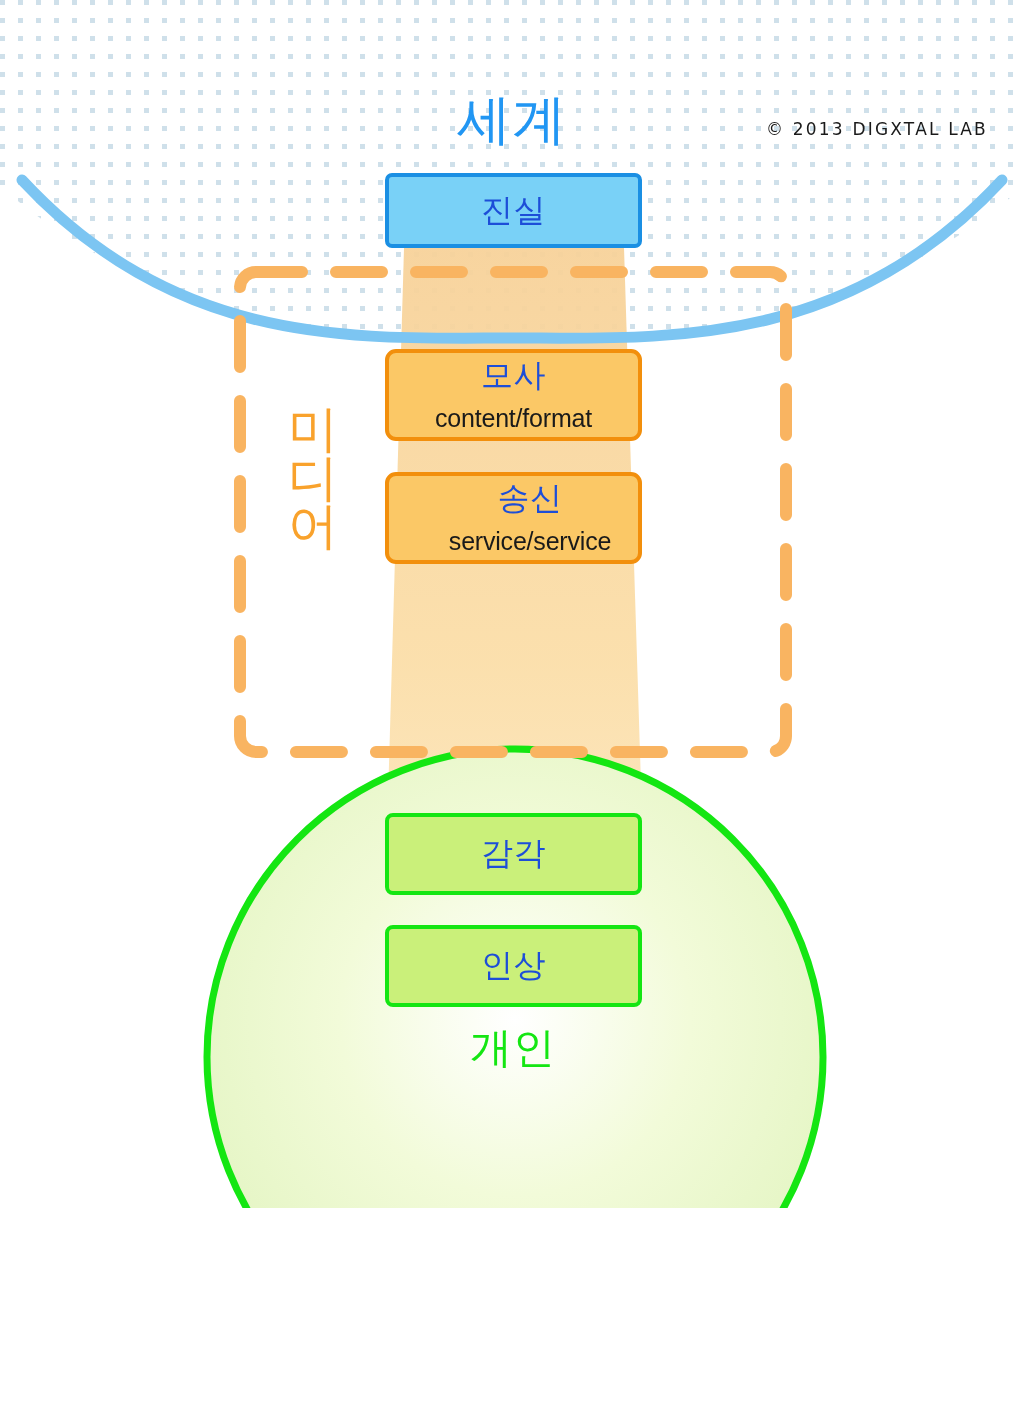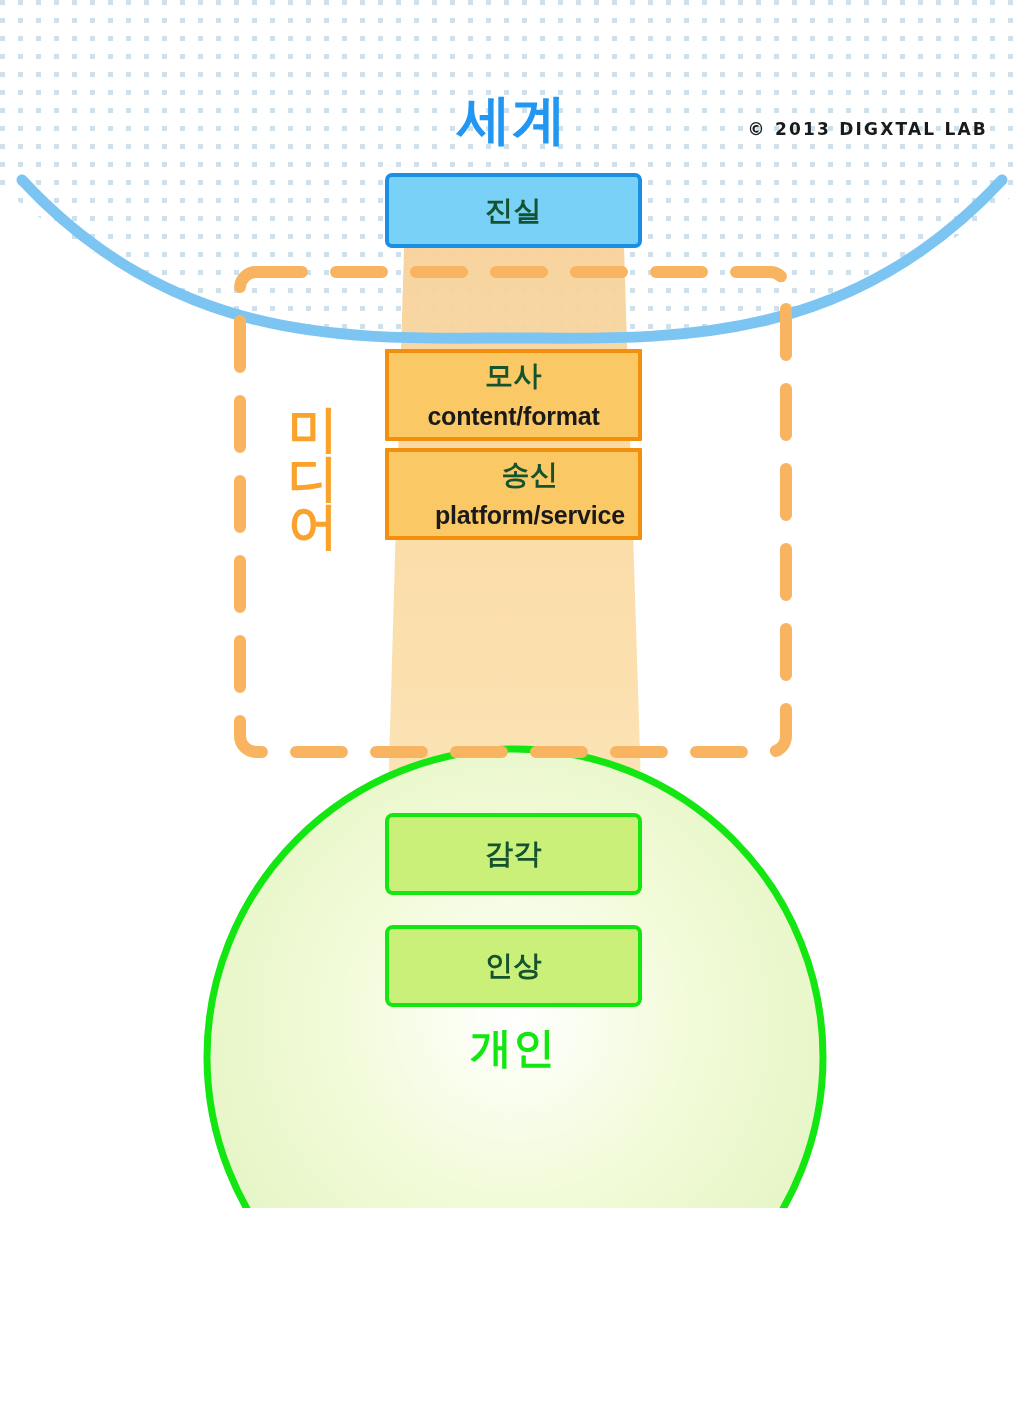--- a/index.html
+++ b/index.html
@@ -11,21 +11,20 @@
   body {
     font-family: "Liberation Sans", "DejaVu Sans", sans-serif;
   }
 
   #stage {
     position: relative;
     width: 1024px;
     height: 1208px;
     overflow: hidden;
     background: #ffffff;
-    font-weight: bold;
   }
 
   
   #backdrop {
     position: absolute;
     left: 0;
     top: 0;
     width: 1024px;
     height: 1418px;
     pointer-events: none;
@@ -39,46 +38,46 @@
     box-sizing: border-box;
     display: flex;
     flex-direction: column;
     align-items: center;
     justify-content: center;
     text-align: center;
     line-height: 1.05;
   }
 
   .node .kr {
-    font-size: 28px;
-    color: #14532d;
+    font-size: 32px;
+    color: #1d4ed8;
     letter-spacing: 0.5px;
   }
   .node .en {
     font-size: 25px;
     color: #1a1a1a;
     margin-top: 12px;
     letter-spacing: -0.2px;
   }
 
   .node-truth {
     top: 173px;
     height: 75px;
     background: #79d1f7;
     border: 4px solid #1a8fe3;
     border-radius: 7px;
   }
   .box-orange {
     background: #fbc866;
     border: 4px solid #f28f0c;
-    border-radius: 1px;
+    border-radius: 11px;
   }
 
   .node-mosa   { top: 349px; height: 92px; }
-  .node-songsin{ top: 448px; height: 92px; padding-left: 33px; }
+  .node-songsin{ top: 472px; height: 92px; padding-left: 33px; }
   .node-susin  { top: 591px; height: 92px; }
 
   .box-green {
     background: #caf07a;
     border: 4px solid #14e612;
     border-radius: 8px;
   }
   .node-gamgak { top: 813px; height: 82px; }
   .node-insang { top: 925px; height: 82px; }
 
@@ -187,21 +186,21 @@
     <div class="kr">진실</div>
   </div>
 
   <div class="node box-orange node-mosa">
     <div class="kr">모사</div>
     <div class="en">content/format</div>
   </div>
 
   <div class="node box-orange node-songsin">
     <div class="kr">송신</div>
-    <div class="en">platform/service</div>
+    <div class="en">service/service</div>
   </div>
 
 
   <div class="node box-green node-gamgak">
     <div class="kr">감각</div>
   </div>
 
   <div class="node box-green node-insang">
     <div class="kr">인상</div>
   </div>

